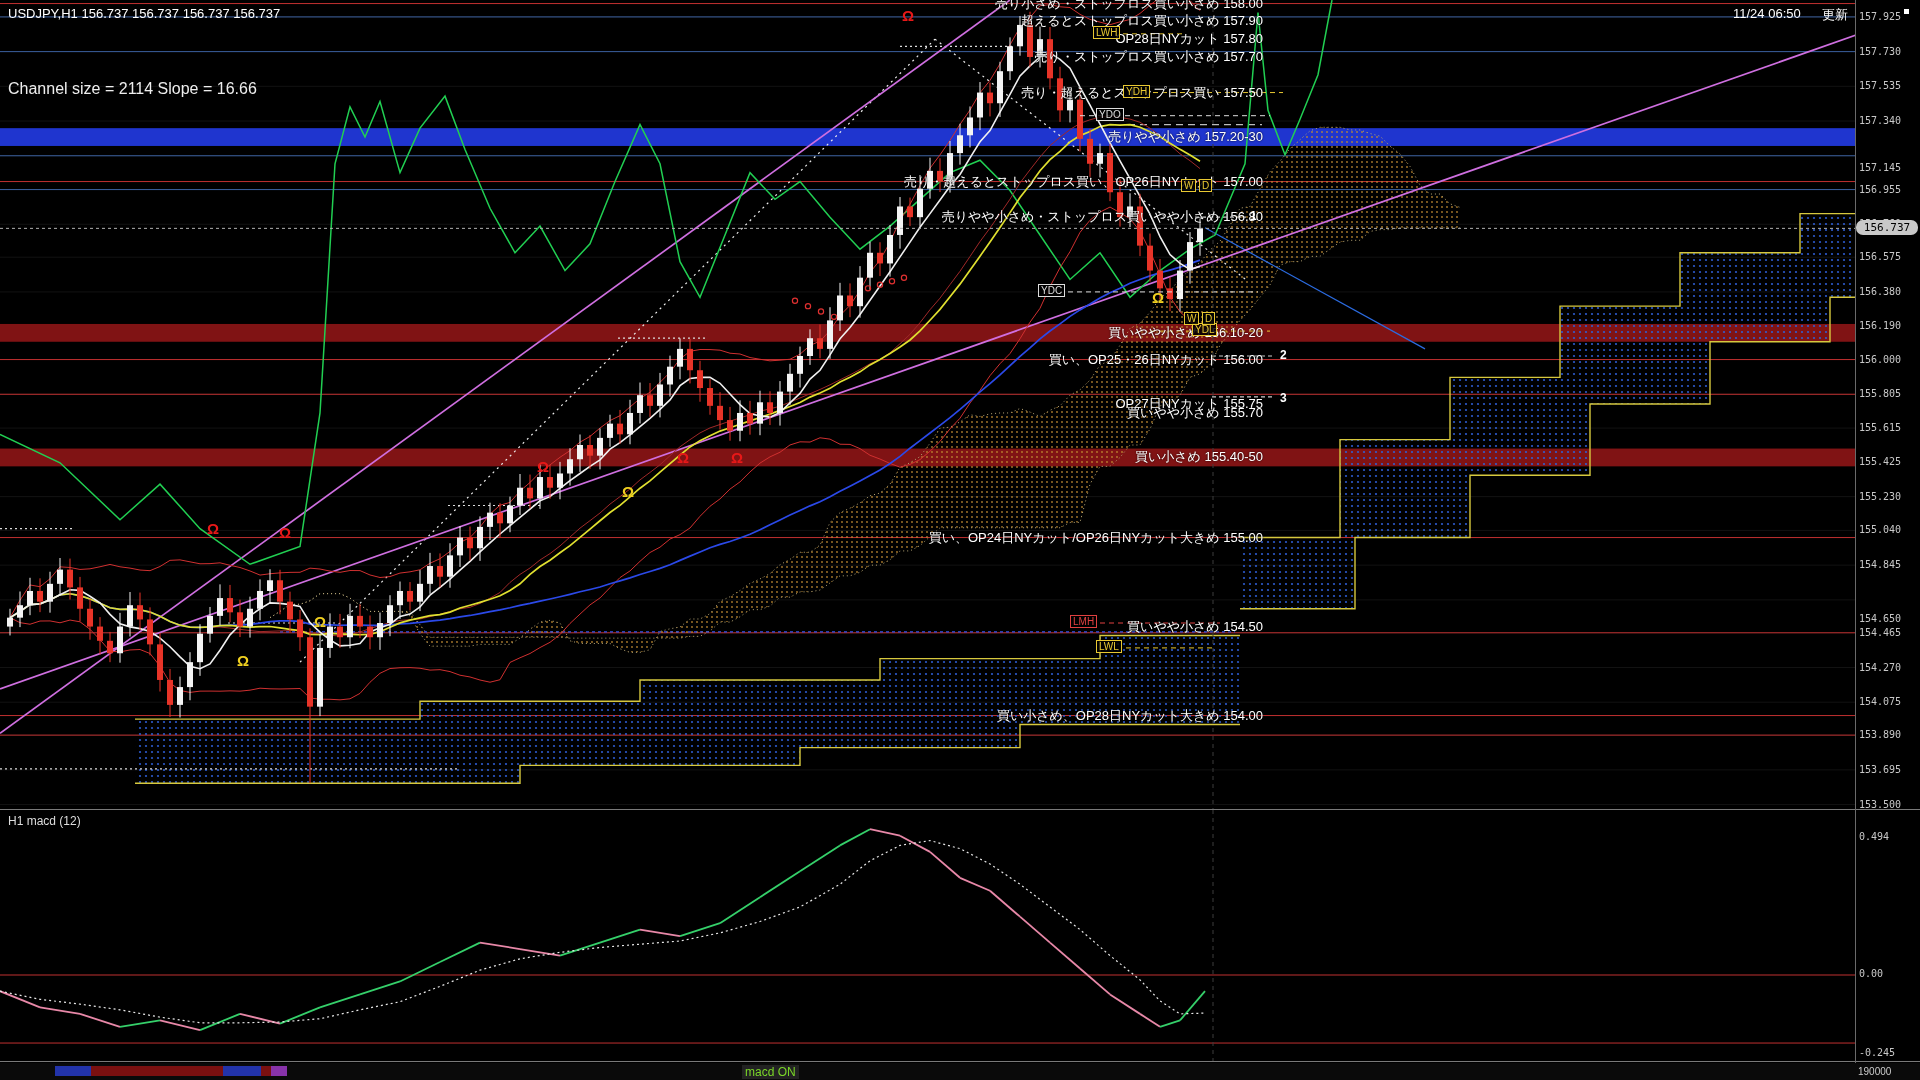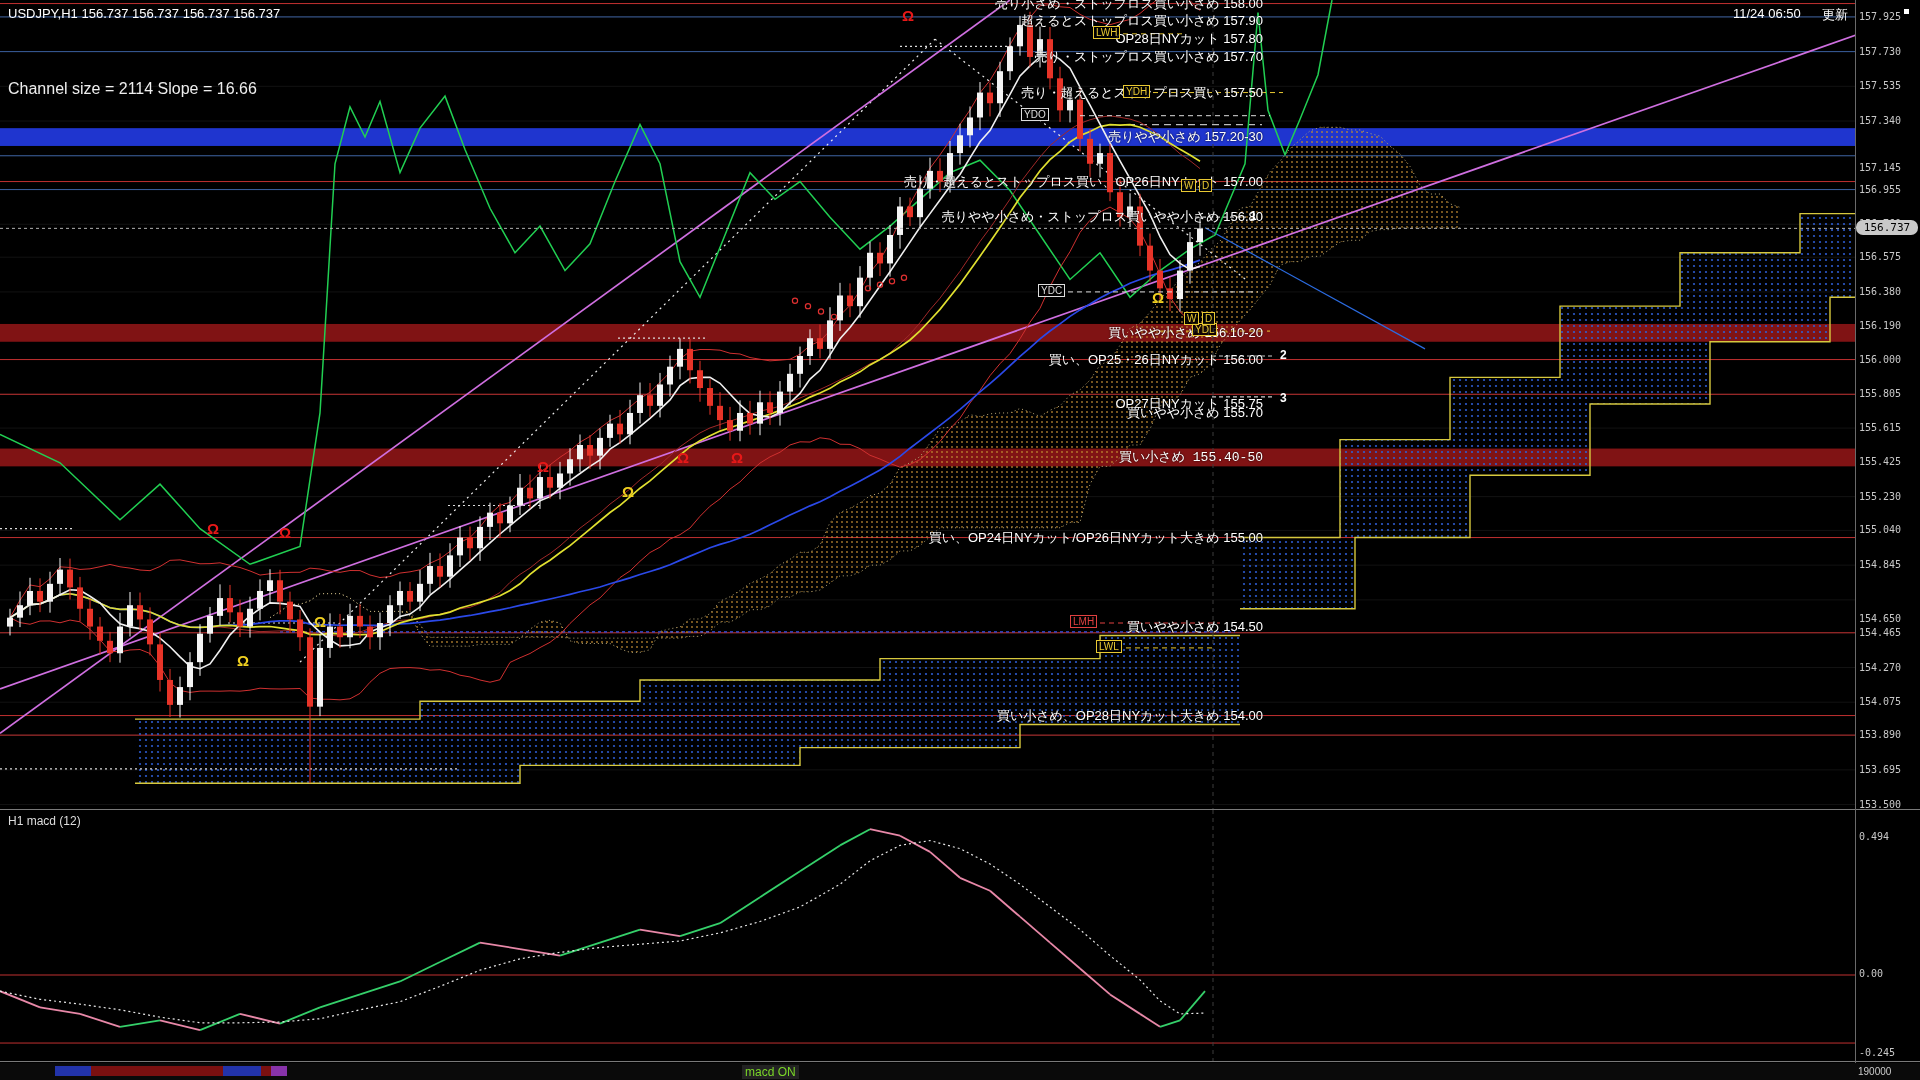--- a/index.html
+++ b/index.html
@@ -464,27 +464,27 @@
       <div class="annotation" style="top: 39.16px;">OP28日NYカット 157.80</div>
       <div class="annotation" style="top: 56.96px;">売り・ストップロス買い小さめ 157.70</div>
       <div class="annotation" style="top: 92.56px;">売り・超えるとストップロス買い 157.50</div>
       <div class="annotation" style="top: 137.06px;">売りやや小さめ 157.20-30</div>
       <div class="annotation" style="top: 181.56px;">売り・超えるとストップロス買い、OP26日NYカット 157.00</div>
       <div class="annotation" style="top: 217.16px;">売りやや小さめ・ストップロス買いやや小さめ 156.80</div>
       <div class="annotation" style="top: 332.86px;">買いやや小さめ 156.10-20</div>
       <div class="annotation" style="top: 359.56px;">買い、OP25・26日NYカット 156.00</div>
       <div class="annotation" style="top: 404.06px;">OP27日NYカット 155.75</div>
       <div class="annotation" style="top: 412.96px;">買いやや小さめ 155.70</div>
-      <div class="annotation" style="top: 457.46px; font-family: Liberation Mono, monospace;">買い小さめ 155.40-50</div>
+      <div class="annotation" style="top: 457.46px;">買い小さめ 155.40-50</div>
       <div class="annotation" style="top: 537.56px;">買い、OP24日NYカット/OP26日NYカット大きめ 155.00</div>
       <div class="annotation" style="top: 626.56px;">買いやや小さめ 154.50</div>
       <div class="annotation" style="top: 715.56px;">買い小さめ、OP28日NYカット大きめ 154.00</div>
       <div class="box-marker" style="left: 1093px; top: 25.82px; color: rgb(232, 200, 50); border-color: rgb(232, 200, 50);">LWH</div>
       <div class="box-marker" style="left: 1123px; top: 84.56px; color: rgb(232, 200, 50); border-color: rgb(232, 200, 50);">YDH</div>
-      <div class="box-marker" style="left: 1021px; top: 107.7px; color: rgb(221, 221, 221); border-color: rgb(221, 221, 221);">YDO</div>
+      <div class="box-marker" style="left: 1096px; top: 107.7px; color: rgb(221, 221, 221); border-color: rgb(221, 221, 221);">YDO</div>
       <div class="box-marker" style="left: 1038px; top: 283.92px; color: rgb(221, 221, 221); border-color: rgb(221, 221, 221);">YDC</div>
       <div class="box-marker" style="left: 1180px; top: 323.08px; color: rgb(232, 200, 50); border-color: rgb(232, 200, 50); margin-left: 12px;">YDL</div>
       <div class="box-marker" style="left: 1181px; top: 178.9px; color: rgb(232, 200, 50); border-color: rgb(232, 200, 50);">W</div>
       <div class="box-marker" style="left: 1199px; top: 178.9px; color: rgb(232, 200, 50); border-color: rgb(232, 200, 50);">D</div>
       <div class="box-marker" style="left: 1184px; top: 312.4px; color: rgb(232, 200, 50); border-color: rgb(232, 200, 50);">W</div>
       <div class="box-marker" style="left: 1202px; top: 312.4px; color: rgb(232, 200, 50); border-color: rgb(232, 200, 50);">D</div>
       <div class="box-marker" style="left: 1070px; top: 615px; color: rgb(224, 64, 64); border-color: rgb(224, 64, 64);">LMH</div>
       <div class="box-marker" style="left: 1096px; top: 639.92px; color: rgb(232, 200, 50); border-color: rgb(232, 200, 50);">LWL</div>
       <div class="wave-num" style="left: 1250px; top: 209.16px;">1</div>
       <div class="wave-num" style="left: 1280px; top: 348px;">2</div>

